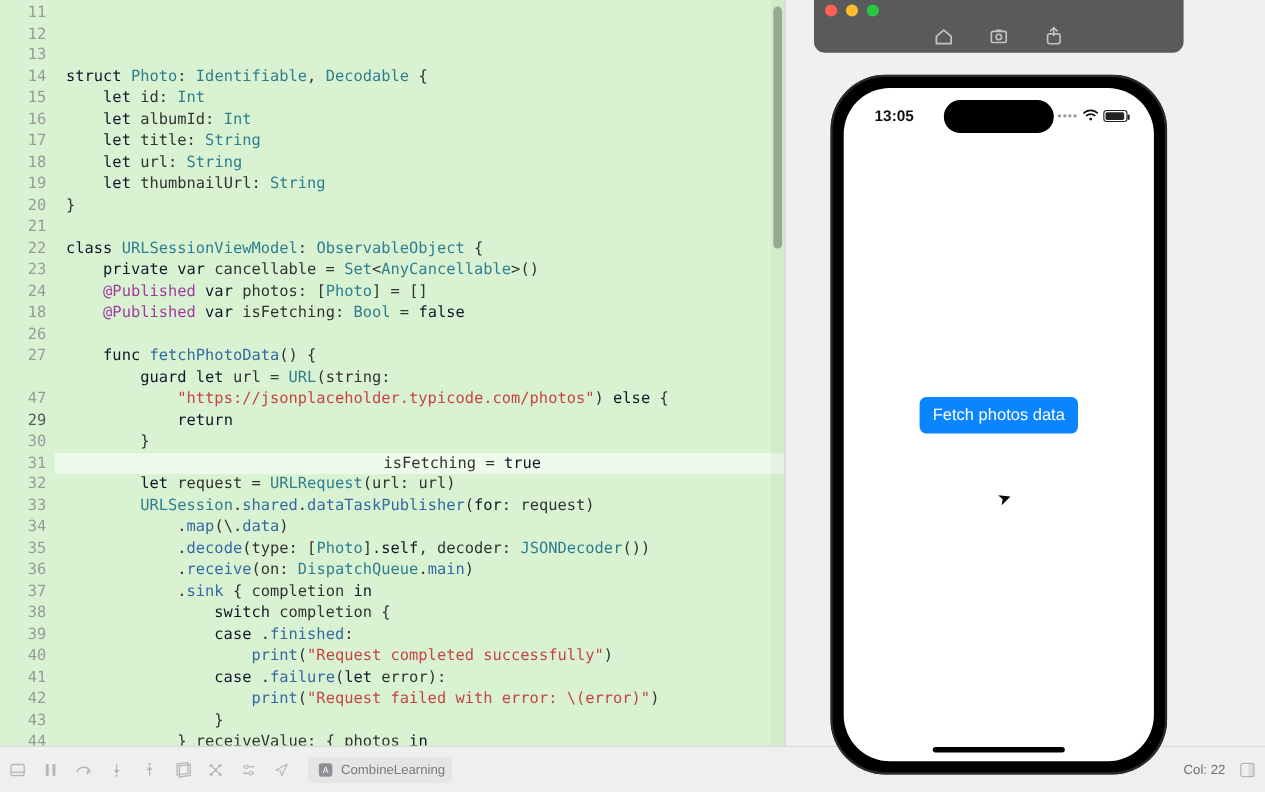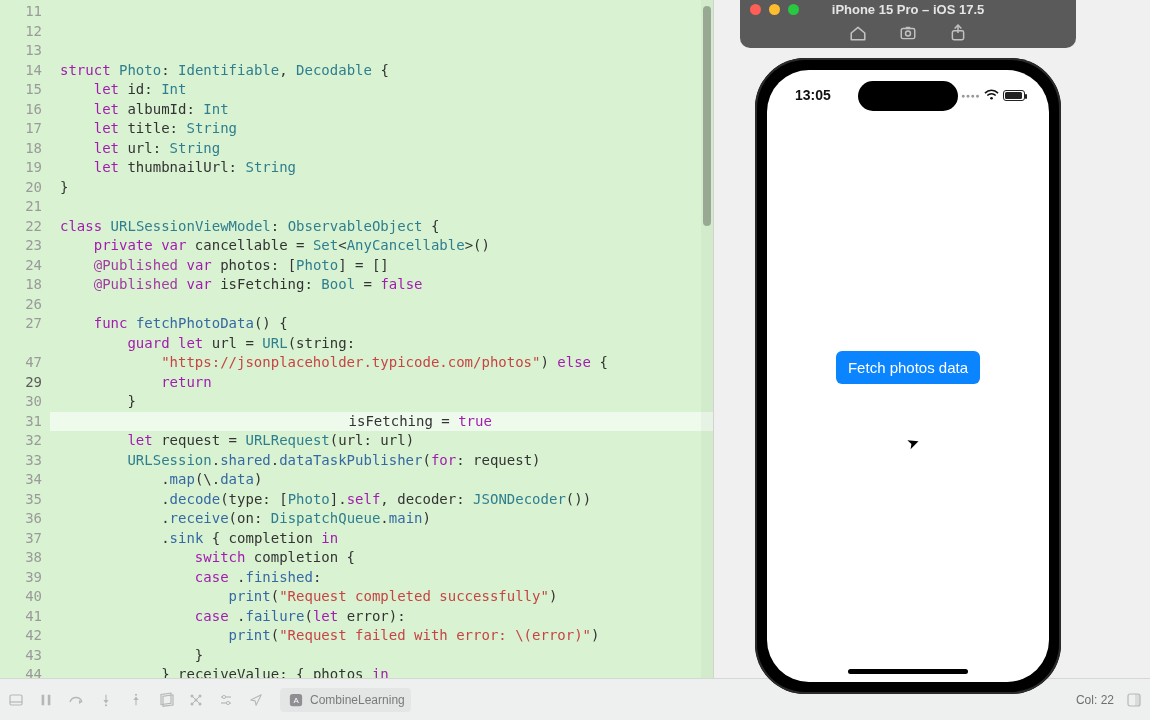--- a/index.html
+++ b/index.html
@@ -38,21 +38,21 @@
   .gutter .ln { height: 19.5px; }
   .gutter .ln.sel { color: #5a5a5a; font-weight: 500; }
   .code {
     flex: 1 1 auto;
     white-space: pre;
     padding-top: 2px;
     position: relative;
   }
   .code .row { height: 19.5px; padding-left: 10px; }
   .code .row.sel { background: rgba(255,255,255,0.55); text-align: center; }
-  .kw   { color: #a21caf; }      
+  .kw   { color: #0f172a; }      
   .type { color: #2f7e8f; }      
   .attr { color: #a23aa3; }
   .str  { color: #c64444; }
   .name { color: #3669a3; text-align: center; }
   .punc { color: #333; }
   .plain{ color: #333; }
 
   .code-scrollbar {
     position: absolute;
     top: 0; right: 0;
@@ -130,21 +130,21 @@
     align-items: center;
     justify-content: center;
     gap: 32px;
   }
   .simwin .tools .icon { width: 18px; height: 18px; opacity: 0.8; color: #ddd; }
 
   
   .phone {
     position: absolute;
     left: 755px;
-    top: 58px;
+    top: 68px;
     width: 306px;
     height: 636px;
     border-radius: 50px;
     background: #000;
     padding: 12px;
     box-shadow: 0 0 0 2px #2b2b2b inset;
   }
   .screen {
     width: 100%;
     height: 100%;
@@ -354,21 +354,20 @@
   </span>
 </div>
 
 <div class="simwin">
   <div class="titlebar">
     <div class="traffic">
       <span class="tl-close"></span>
       <span class="tl-min"></span>
       <span class="tl-zoom"></span>
     </div>
-    <div class="title">iPhone 15 Pro – iOS 17.5</div>
   </div>
   <div class="tools">
     <span class="icon">
       <svg viewBox="0 0 16 16" width="18" height="18">
           <path d="M2 8l6-5 6 5v6H2z" fill="none" stroke="#ddd" stroke-width="1.4" stroke-linejoin="round"></path>
         </svg>
     </span>
     <span class="icon">
       <svg viewBox="0 0 16 16" width="18" height="18">
           <rect x="2" y="4" width="12" height="9" rx="1.5" fill="none" stroke="#ddd" stroke-width="1.3"></rect>

